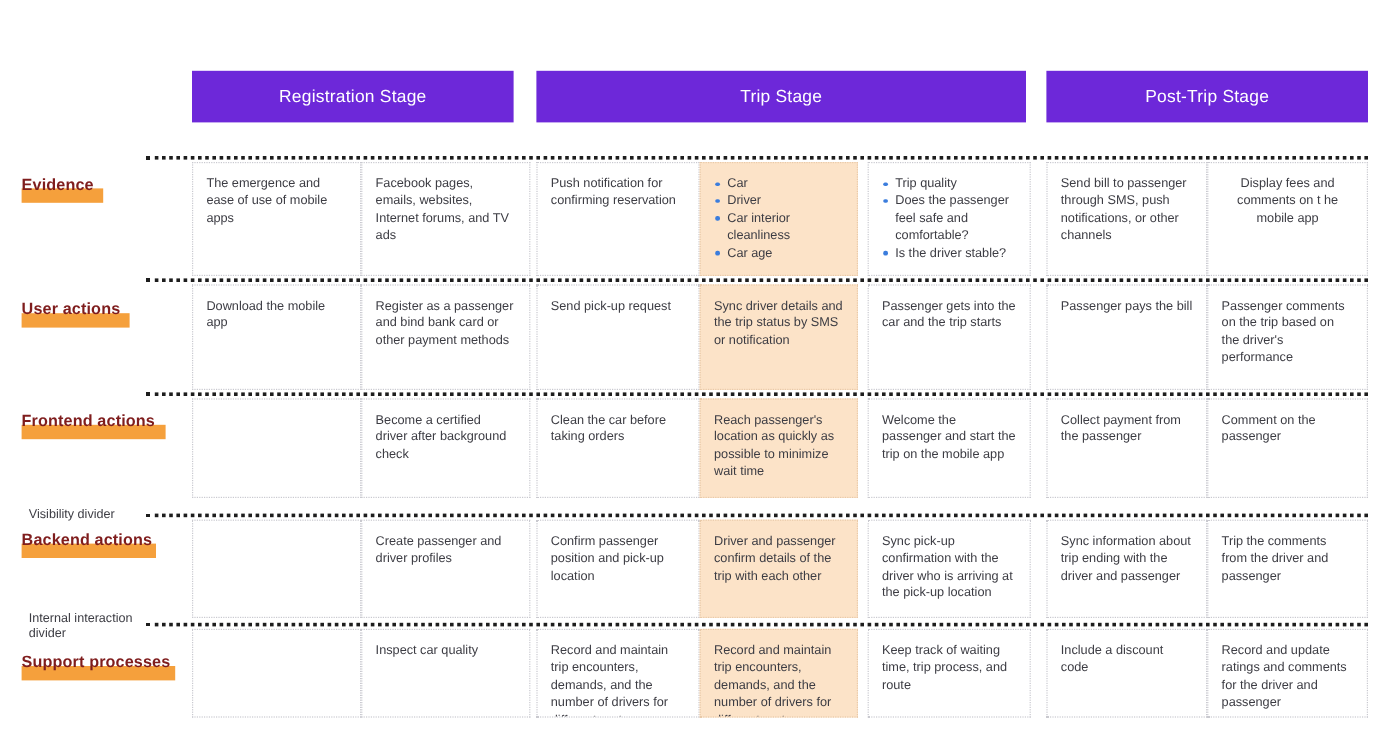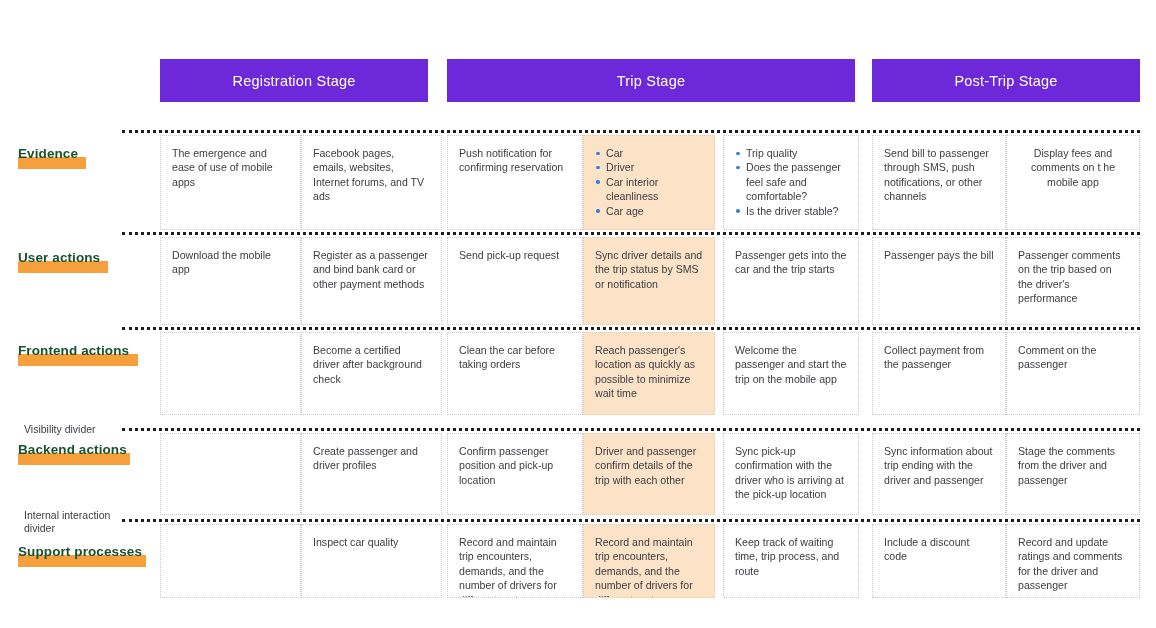--- a/index.html
+++ b/index.html
@@ -45,21 +45,21 @@
     left: 0; top: 0;
     width: 1156px; height: 628px;
   }
 
   
   .row-label {
     position: absolute;
     left: 18px;
     font-size: 13.5px;
     font-weight: bold;
-    color: #14532d;
+    color: #7f1d1d;
     white-space: nowrap;
     letter-spacing: .1px;
   }
   .row-label .txt { position: relative; z-index: 2; }
   .row-label .hl {
     position: absolute;
     left: 0; bottom: -8px;
     height: 12px;
     background: #f5a03c;
     z-index: 1;
@@ -220,21 +220,21 @@
     <div class="cell hl" style="left: 583px; top: 433px; width: 132px; height: 82px;">
       <p>Driver and passenger confirm details of the trip with each other</p>
     </div>
     <div class="cell" style="left: 723px; top: 433px; width: 136px; height: 82px;">
       <p>Sync pick-up confirmation with the driver who is arriving at the pick-up location</p>
     </div>
     <div class="cell" style="left: 872px; top: 433px; width: 134px; height: 82px;">
       <p>Sync information about trip ending with the driver and passenger</p>
     </div>
     <div class="cell" style="left: 1006px; top: 433px; width: 134px; height: 82px;">
-      <p>Stage the comments from the driver and passenger</p>
+      <p>Trip the comments from the driver and passenger</p>
     </div>
     <div class="sep-thick" style="top: 519px;"></div>
     <div class="row-label" style="top: 544px;"><span class="hl" style="width: 128px;"></span><span class="txt">Support processes</span></div>
     <div class="cell empty" style="left: 160px; top: 524px; width: 141px; height: 74px;"></div>
     <div class="cell" style="left: 301px; top: 524px; width: 141px; height: 74px;">
       <p>Inspect car quality</p>
     </div>
     <div class="cell" style="left: 447px; top: 524px; width: 136px; height: 74px;">
       <p>Record and maintain trip encounters, demands, and the number of drivers for different routes</p>
     </div>

